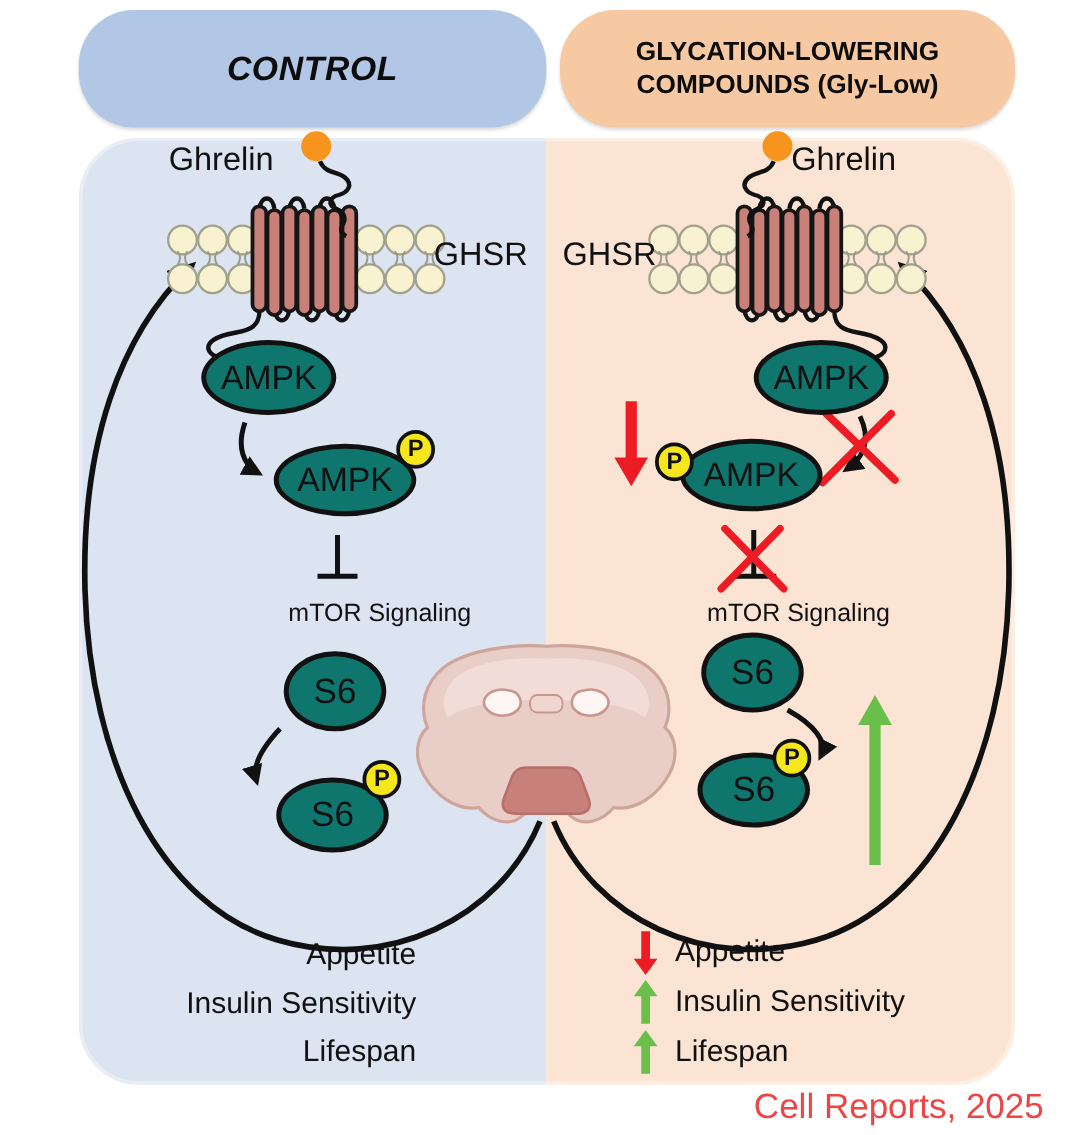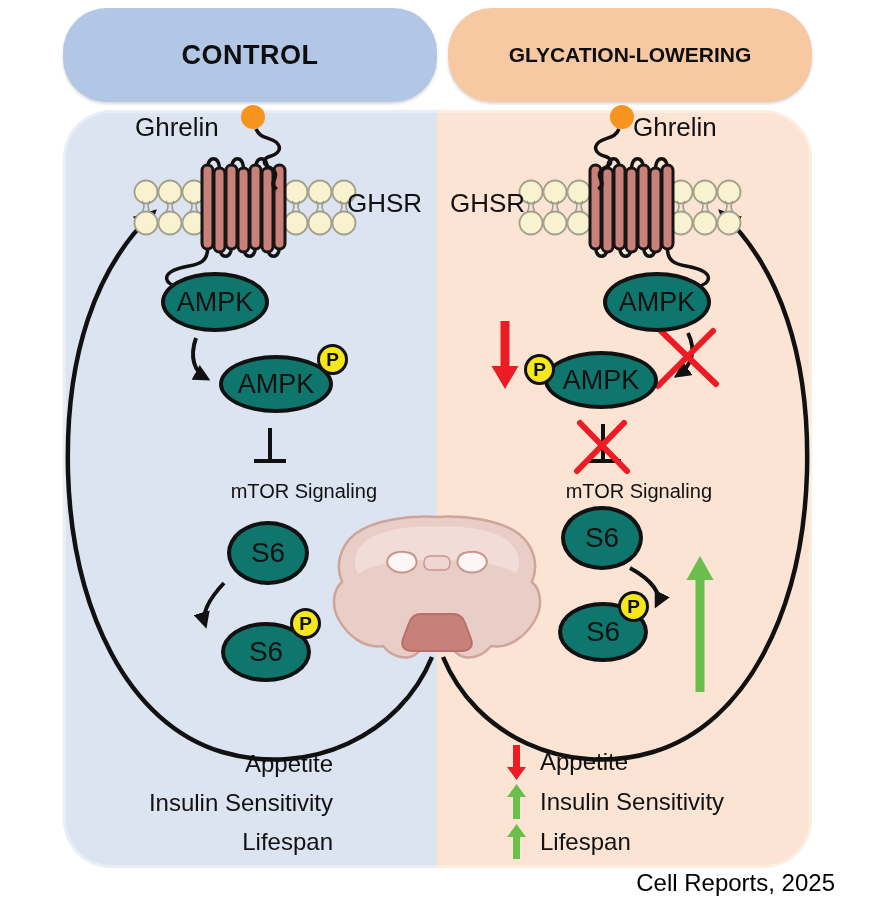--- a/index.html
+++ b/index.html
@@ -4,21 +4,21 @@
 <style>
   html,body{margin:0;padding:0;background:#fff;}
   .canvas{position:relative;width:870px;height:908px;background:#ffffff;
     font-family:"Liberation Sans",sans-serif;color:#111;overflow:hidden;}
   .panel{position:absolute;top:110px;height:758px;box-sizing:border-box;z-index:0;}
   .panel.control{left:63px;width:374px;background:#dce3f1;border-radius:48px 0 0 48px;border:3px solid #e9edf6;border-right:none;}
   .panel.glylow{left:437px;width:375px;background:#fbe4d4;border-radius:0 48px 48px 0;border:3px solid #fdeee2;border-left:none;}
   .hdr{position:absolute;top:8px;height:94px;border-radius:44px;display:flex;flex-direction:column;
     align-items:center;justify-content:center;font-weight:bold;color:#0d0d0d;z-index:1;
     box-shadow:0 2px 3px rgba(0,0,0,.15);}
-  .hdr.control{left:63px;width:374px;background:#b2c6e6;font-size:27px;letter-spacing:.5px;}
+  .hdr.control{left:63px;width:374px;background:#b2c6e6;font-size:27px;letter-spacing:.5px;font-style:italic;}
   .hdr.glylow{left:448px;width:364px;background:#f6c9a3;font-size:21px;line-height:1.22;text-align:center;}
   .overlay{position:absolute;left:0;top:0;width:870px;height:908px;z-index:2;pointer-events:none;}
   .curve{fill:none;stroke:#111;stroke-width:4.5;}
   .arr{fill:none;stroke:#111;stroke-width:4;}
   .loop{fill:none;stroke:#111;stroke-width:3.5;}
   .redx{fill:none;stroke:#ed1c24;stroke-width:6;stroke-linecap:round;}
   .lipid{fill:#f8f2d0;stroke:#a0a08c;stroke-width:1.8;}
   .tails{fill:none;stroke:#9a9a88;stroke-width:1.5;}
   .helix{fill:#c98078;stroke:#151515;stroke-width:3;}
   .oval{position:absolute;background:#0f766e;border:4px solid #111;border-radius:50%;
@@ -27,32 +27,33 @@
     display:flex;align-items:center;justify-content:center;font-weight:bold;font-size:19px;z-index:4;box-sizing:border-box;}
   .lbl{position:absolute;z-index:3;font-size:26px;white-space:nowrap;}
   .small-lbl{position:absolute;z-index:3;font-size:20px;text-align:right;width:220px;}
   .hypo-lbl{position:absolute;z-index:3;font-size:19px;font-weight:bold;text-align:center;width:210px;letter-spacing:.2px;}
   .outcomes-l{position:absolute;left:88px;top:744px;width:245px;z-index:3;}
   .outcomes-l div{height:39px;line-height:39px;font-size:24px;text-align:right;}
   .outcomes-r{position:absolute;left:506px;top:742px;z-index:3;}
   .outcomes-r .row{height:40px;display:flex;align-items:center;gap:13px;font-size:24px;}
   .outcomes-r .row svg{flex:0 0 auto;}
   .citation{position:absolute;left:560px;top:869px;width:275px;text-align:right;
-    font-size:24px;color:#000000;z-index:3;}
+    font-size:28px;color:#ef4444;z-index:3;}
 </style>
 </head>
 <body>
 
 <div class="canvas">
 
   <div class="hdr control">
     <span>CONTROL</span>
   </div>
   <div class="hdr glylow">
     <span>GLYCATION-LOWERING</span>
+    <span>COMPOUNDS (Gly-Low)</span>
   </div>
 
   <div class="panel control"></div>
   <div class="panel glylow"></div>
 
   <svg class="overlay" viewBox="0 0 870 908">
     <defs>
       <marker id="ah" viewBox="0 0 10 10" refX="7" refY="5" markerWidth="5" markerHeight="5" orient="auto">
         <path d="M0 0 L10 5 L0 10 z" fill="#111"></path>
       </marker>

